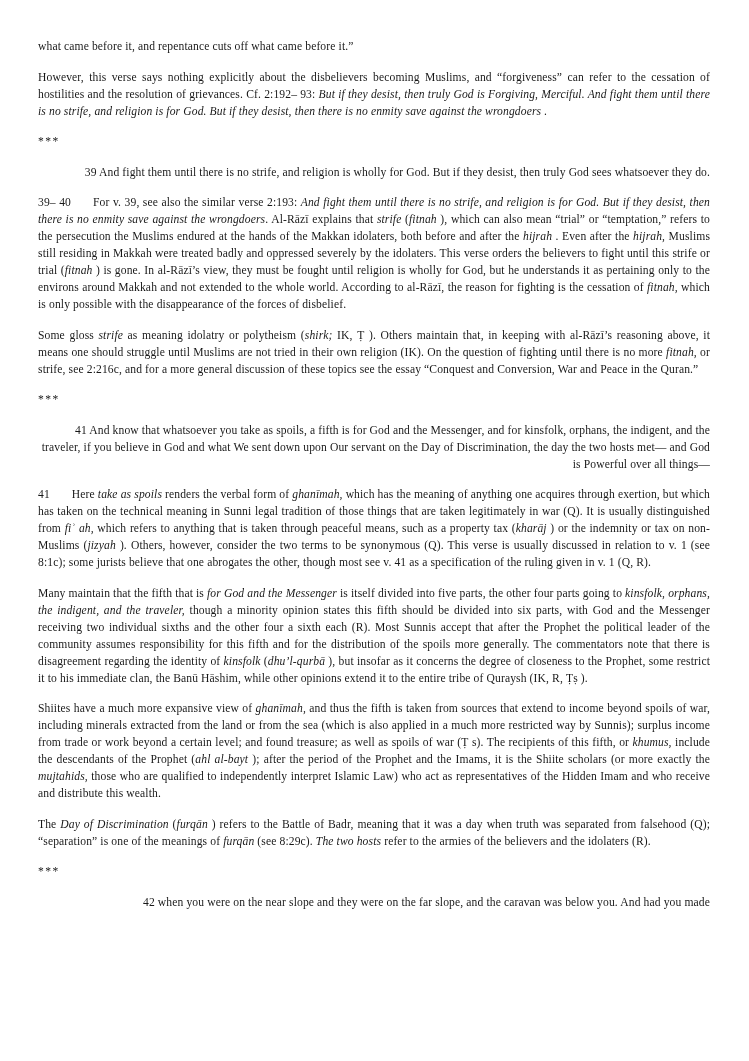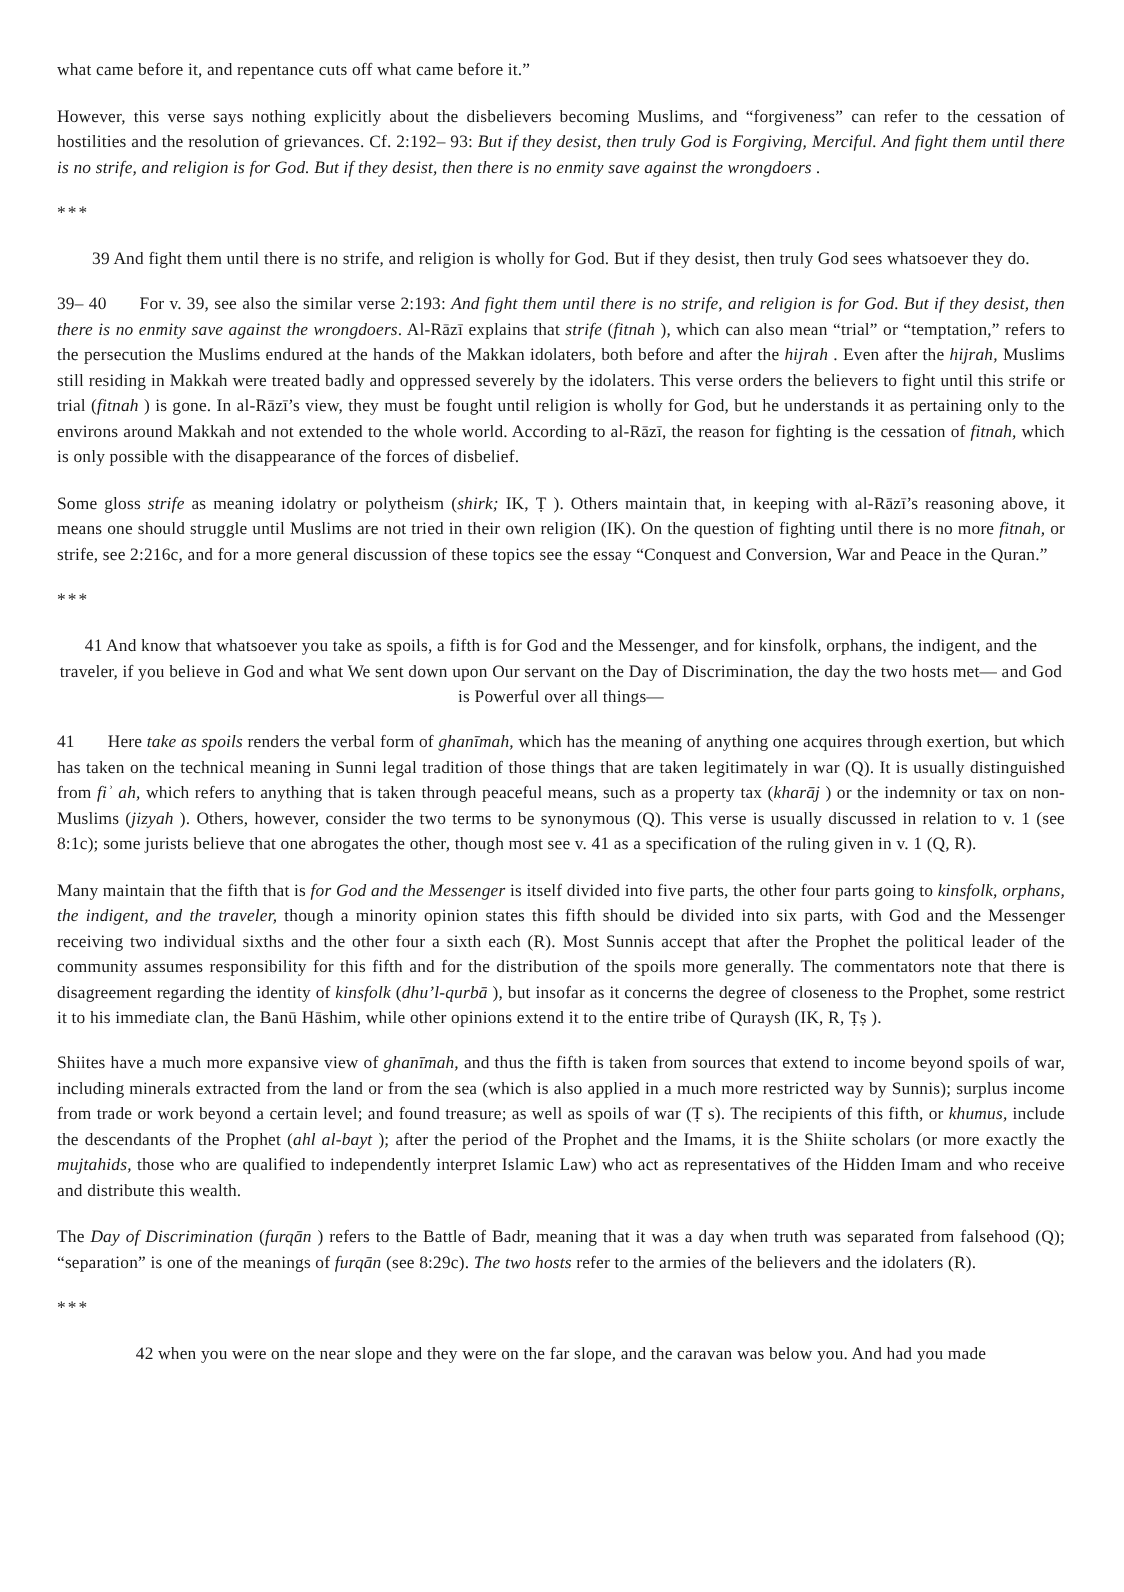--- a/index.html
+++ b/index.html
@@ -37,21 +37,21 @@
     width: 672px;
     font-size: 11.6px;
     line-height: 17.0px;
     letter-spacing: 1.4px;
     margin: 0 0 13.5px 0;
     text-align: left;
     color: #1a1a1a;
   }
   .it { font-style: italic; }
   .gap { display: inline-block; width: 22px; }
-  .verse { text-align: center; }
+  .verse { text-align: right; }
   
   #page { filter: contrast(1.02); }
 </style>
 </head>
 <body>
 
 <div id="page">
   <div id="content">
       <p class="block"><span class="">what came before it, and repentance cuts off what came before it.”</span></p>
       <p class="block"><span class="">However, this verse says nothing explicitly about the disbelievers becoming Muslims, and “forgiveness” can refer to the cessation of hostilities and the resolution of grievances. Cf. 2:192– 93: </span><span class="it">But if they desist, then truly God is Forgiving, Merciful. And fight them until there is no strife, and religion is for God. But if they desist, then there is no enmity save against the wrongdoers .</span></p>

